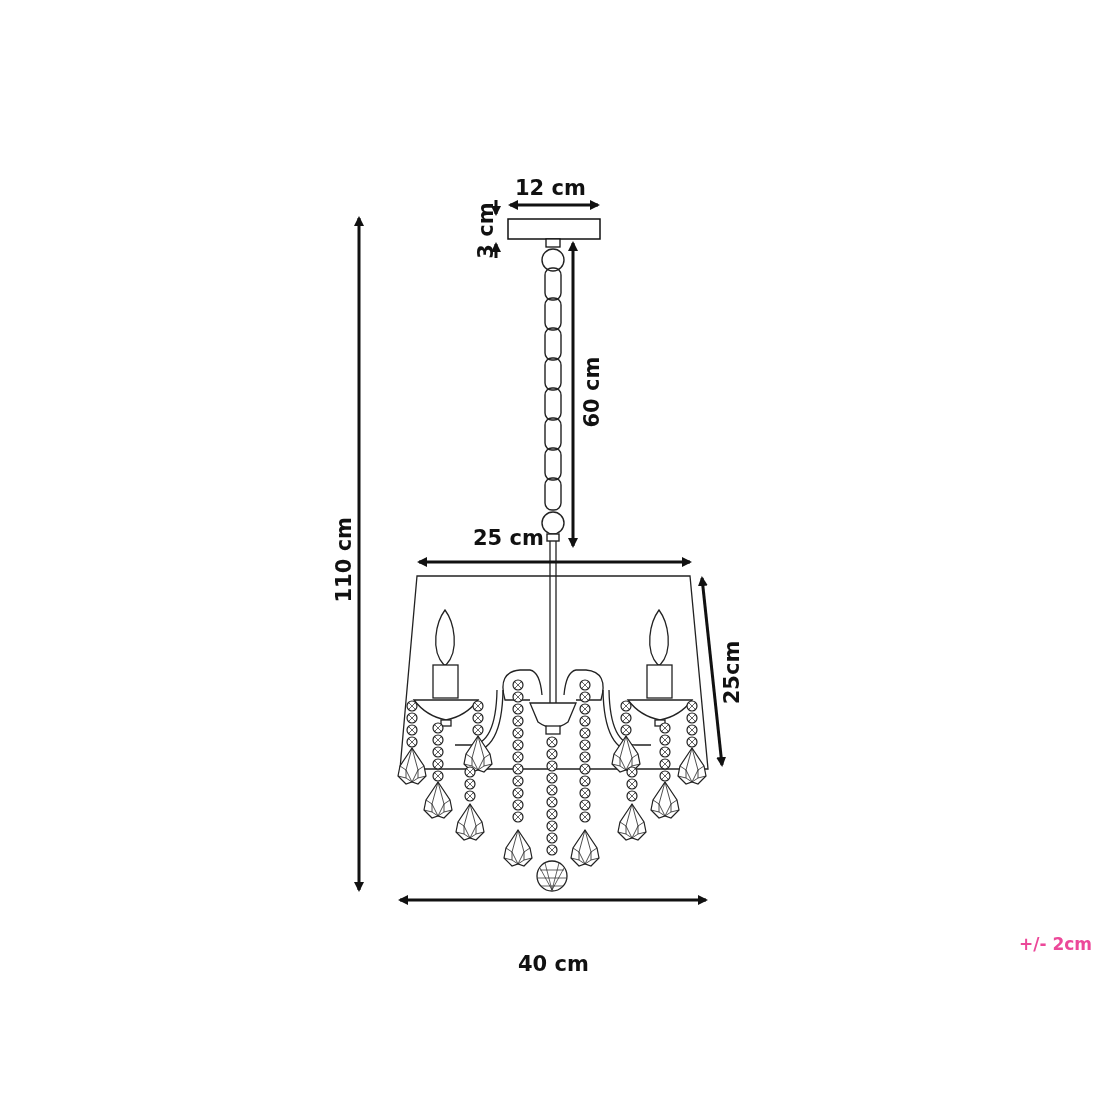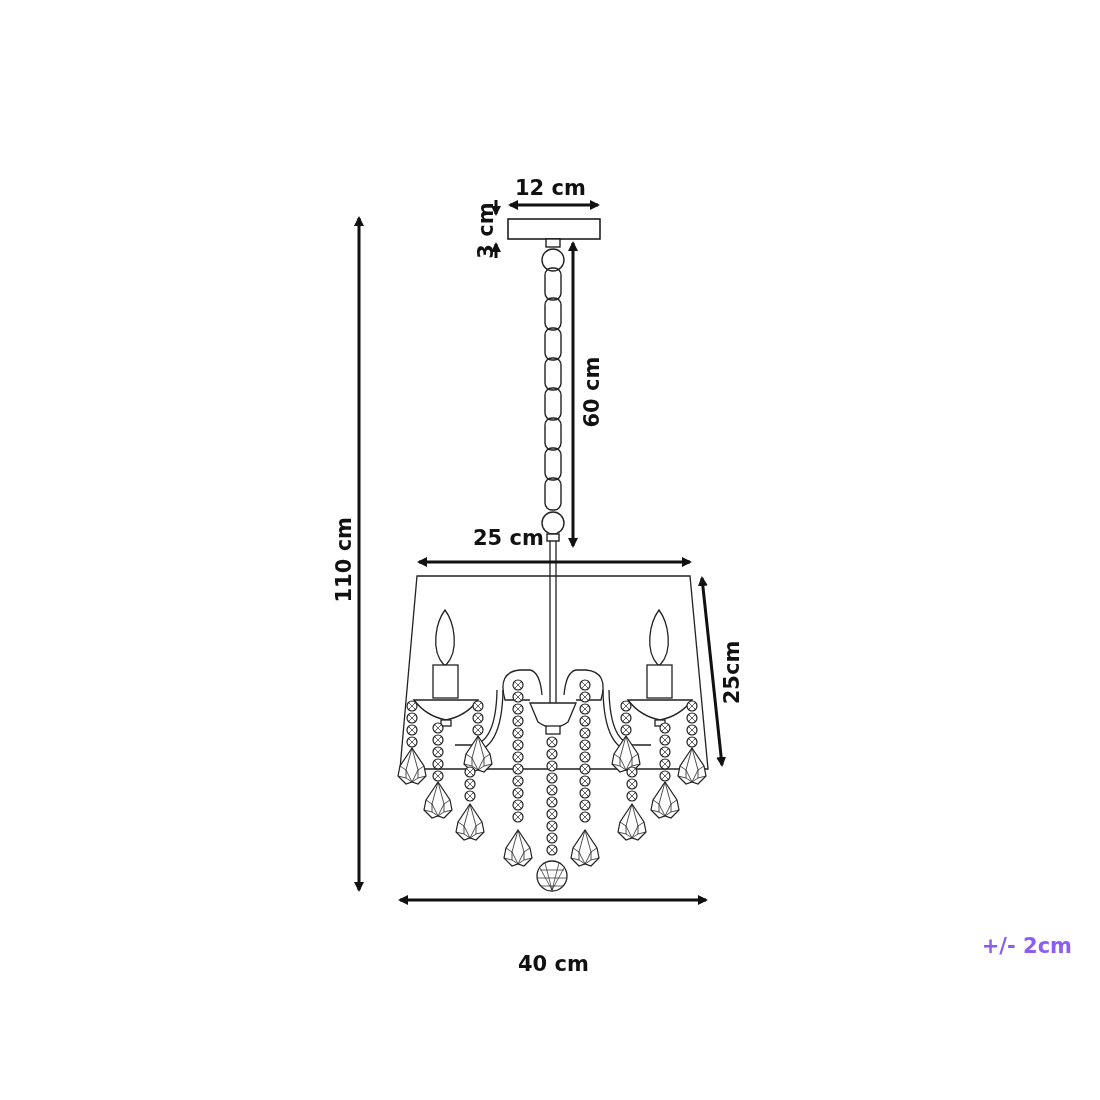--- a/index.html
+++ b/index.html
@@ -1,20 +1,20 @@
 <!DOCTYPE html>
 <html><head>
 <meta charset="utf-8">
 <style>
   html, body { margin: 0; padding: 0; background: #ffffff; }
   body { width: 1100px; height: 1100px; position: relative; overflow: hidden; font-family: "DejaVu Sans", sans-serif; }
   #drawing { position: absolute; left: 0; top: 0; width: 1100px; height: 1100px; }
   .dim-label { position: absolute; font-family: "DejaVu Sans", sans-serif; font-weight: bold; color: #111; font-size: 21px; white-space: nowrap; line-height: 1; }
   .rot { transform-origin: center center; transform: rotate(-90deg); }
-  .tol { position: absolute; right: 28px; top: 934px; font-weight: bold; font-size: 21px; color: #8b5cf6; }
+  .tol { position: absolute; right: 8px; top: 934px; font-weight: bold; font-size: 17px; color: #ec4899; }
 </style>
 </head>
 <body>
 
 <svg id="drawing" viewBox="0 0 1100 1100" xmlns="http://www.w3.org/2000/svg">
   <defs>
     <marker id="ah" markerWidth="10" markerHeight="10" refX="8" refY="5" orient="auto-start-reverse" markerUnits="userSpaceOnUse">
       <path d="M0,0 L10,5 L0,10 z" fill="#111"></path>
     </marker>
     <g id="bead">

